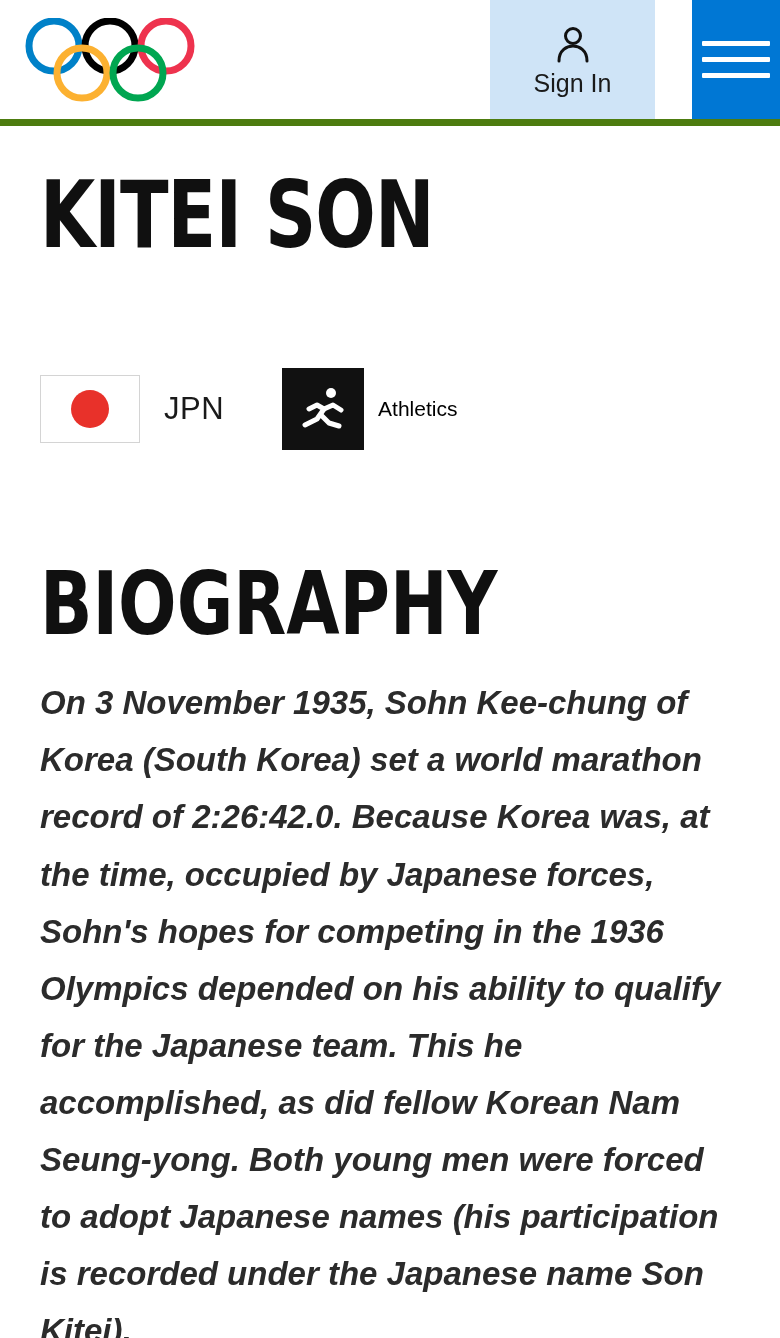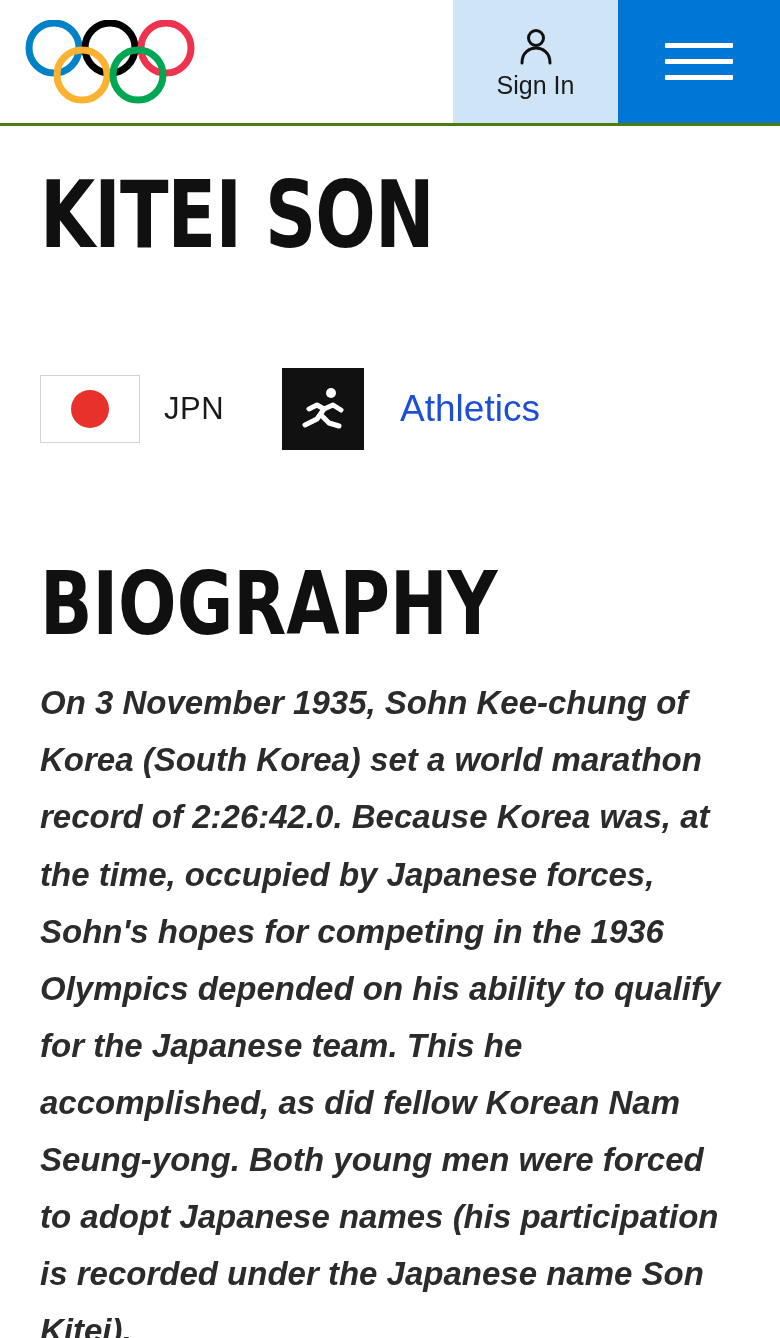--- a/index.html
+++ b/index.html
@@ -10,22 +10,23 @@
     font-family: "Liberation Sans", sans-serif;
     overflow: hidden;
   }
 
   
   .header {
     display: flex;
     align-items: stretch;
     height: 126px;
     width: 100%;
-    border-bottom: 3px solid #4d7c0f;
-    background: #ffffff;
+    border-bottom: 7px solid #4d7c0f;
+    background: #ffffff;
+    gap: 37px;
   }
   .logo-zone {
     flex: 0 0 453px;
     display: flex;
     align-items: center;
     padding-left: 24px;
   }
   .rings { display: block; }
 
   .signin-zone {
@@ -117,23 +118,23 @@
     width: 82px;
     height: 82px;
     background: #111111;
     margin-left: 58px;
     display: flex;
     align-items: center;
     justify-content: center;
     flex: 0 0 auto;
   }
   .sport-label {
-    font-size: 37px;
-    color: #1d4ed8;
-    margin-left: 36px;
+    font-size: 21px;
+    color: #000000;
+    margin-left: 14px;
   }
 
   .bio-heading {
     margin-top: 110px;
     font-family: "DejaVu Sans Condensed", "Liberation Sans Narrow", "Liberation Sans", sans-serif;
     font-weight: bold;
     font-size: 88px;
     line-height: 1;
     color: #101010;
     text-transform: uppercase;

